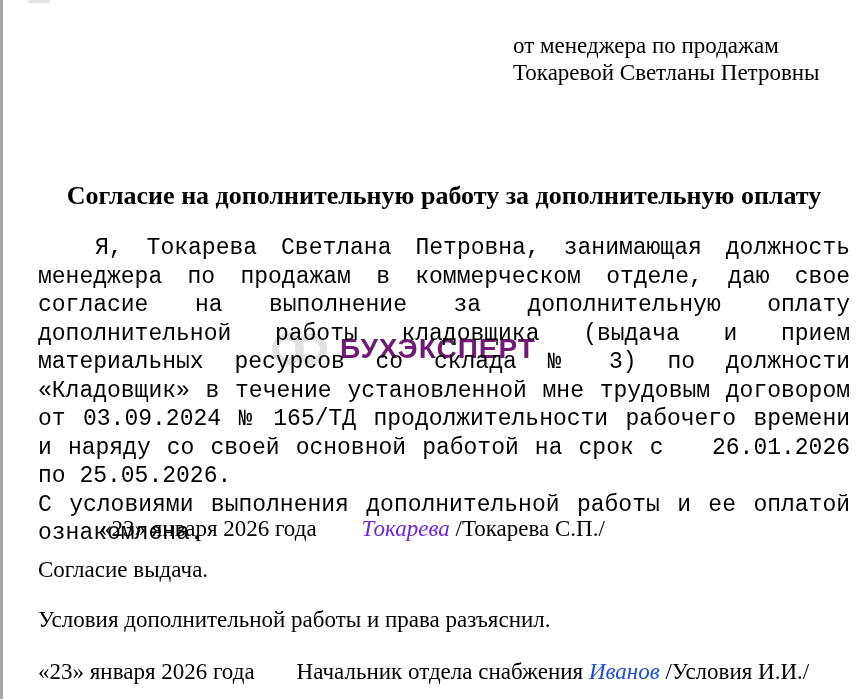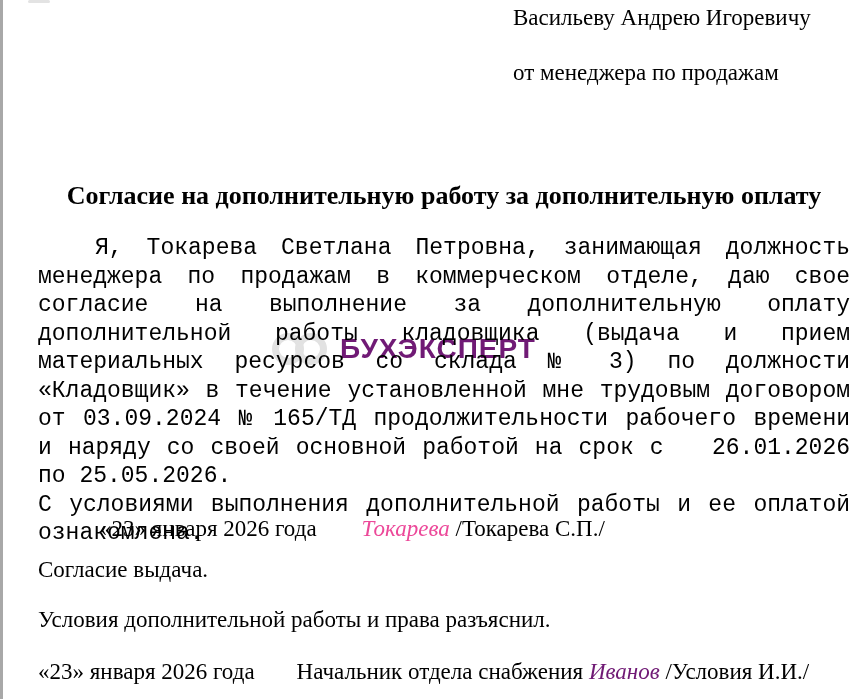--- a/index.html
+++ b/index.html
@@ -114,41 +114,41 @@
 
   <div class="watermark">
     <span class="wm-circle"></span>
     <span class="wm-circle second"></span>
     <span class="wm-text">БУХЭКСПЕРТ</span>
   </div>
 
   <div class="layer">
 
     <div class="recipient-block">
-      <div class="line">Васильеву Андрею Игоревичу</div>
       <div class="line"></div>
       <div class="line">от менеджера по продажам</div>
+      <div class="line">Токаревой Светланы Петровны</div>
     </div>
 
     <div class="doc-title">Согласие на дополнительную работу за дополнительную оплату</div>
 
     <div class="body-text">
       <p class="indent">Я, Токарева Светлана Петровна, занимающая должность менеджера по продажам в коммерческом отделе, даю свое согласие на выполнение за дополнительную оплату дополнительной работы кладовщика (выдача и прием материальных ресурсов со склада № 3) по должности «Кладовщик» в течение установленной мне трудовым договором от 03.09.2024 № 165/ТД продолжительности рабочего времени и наряду со своей основной работой на срок с &nbsp;&nbsp;26.01.2026 по 25.05.2026.</p>
       <p>С условиями выполнения дополнительной работы и ее оплатой ознакомлена.</p>
     </div>
 
     <div class="sig-row employee">
-      <span>«23» января 2026 года</span><span class="gap-md"></span><span class="sig-name" style="color: #ec4899;">Токарева</span>
+      <span>«23» января 2026 года</span><span class="gap-md"></span><span class="sig-name" style="color: #6d28d9;">Токарева</span>
       <span>/Токарева С.П./</span>
     </div>
 
     <div class="sig-row consent-received">Согласие выдача.</div>
 
     <div class="sig-row conditions-explained">Условия дополнительной работы и права разъяснил.</div>
 
     <div class="sig-row approver">
       <span>«23» января 2026 года</span><span class="gap-sm"></span><span>Начальник отдела снабжения</span>
-      <span class="sig-name" style="color: #701a75;">Иванов</span>
+      <span class="sig-name" style="color: #1d4ed8;">Иванов</span>
       <span>/Условия И.И./</span>
     </div>
 
   </div>
 </div>
 
 </body></html>

